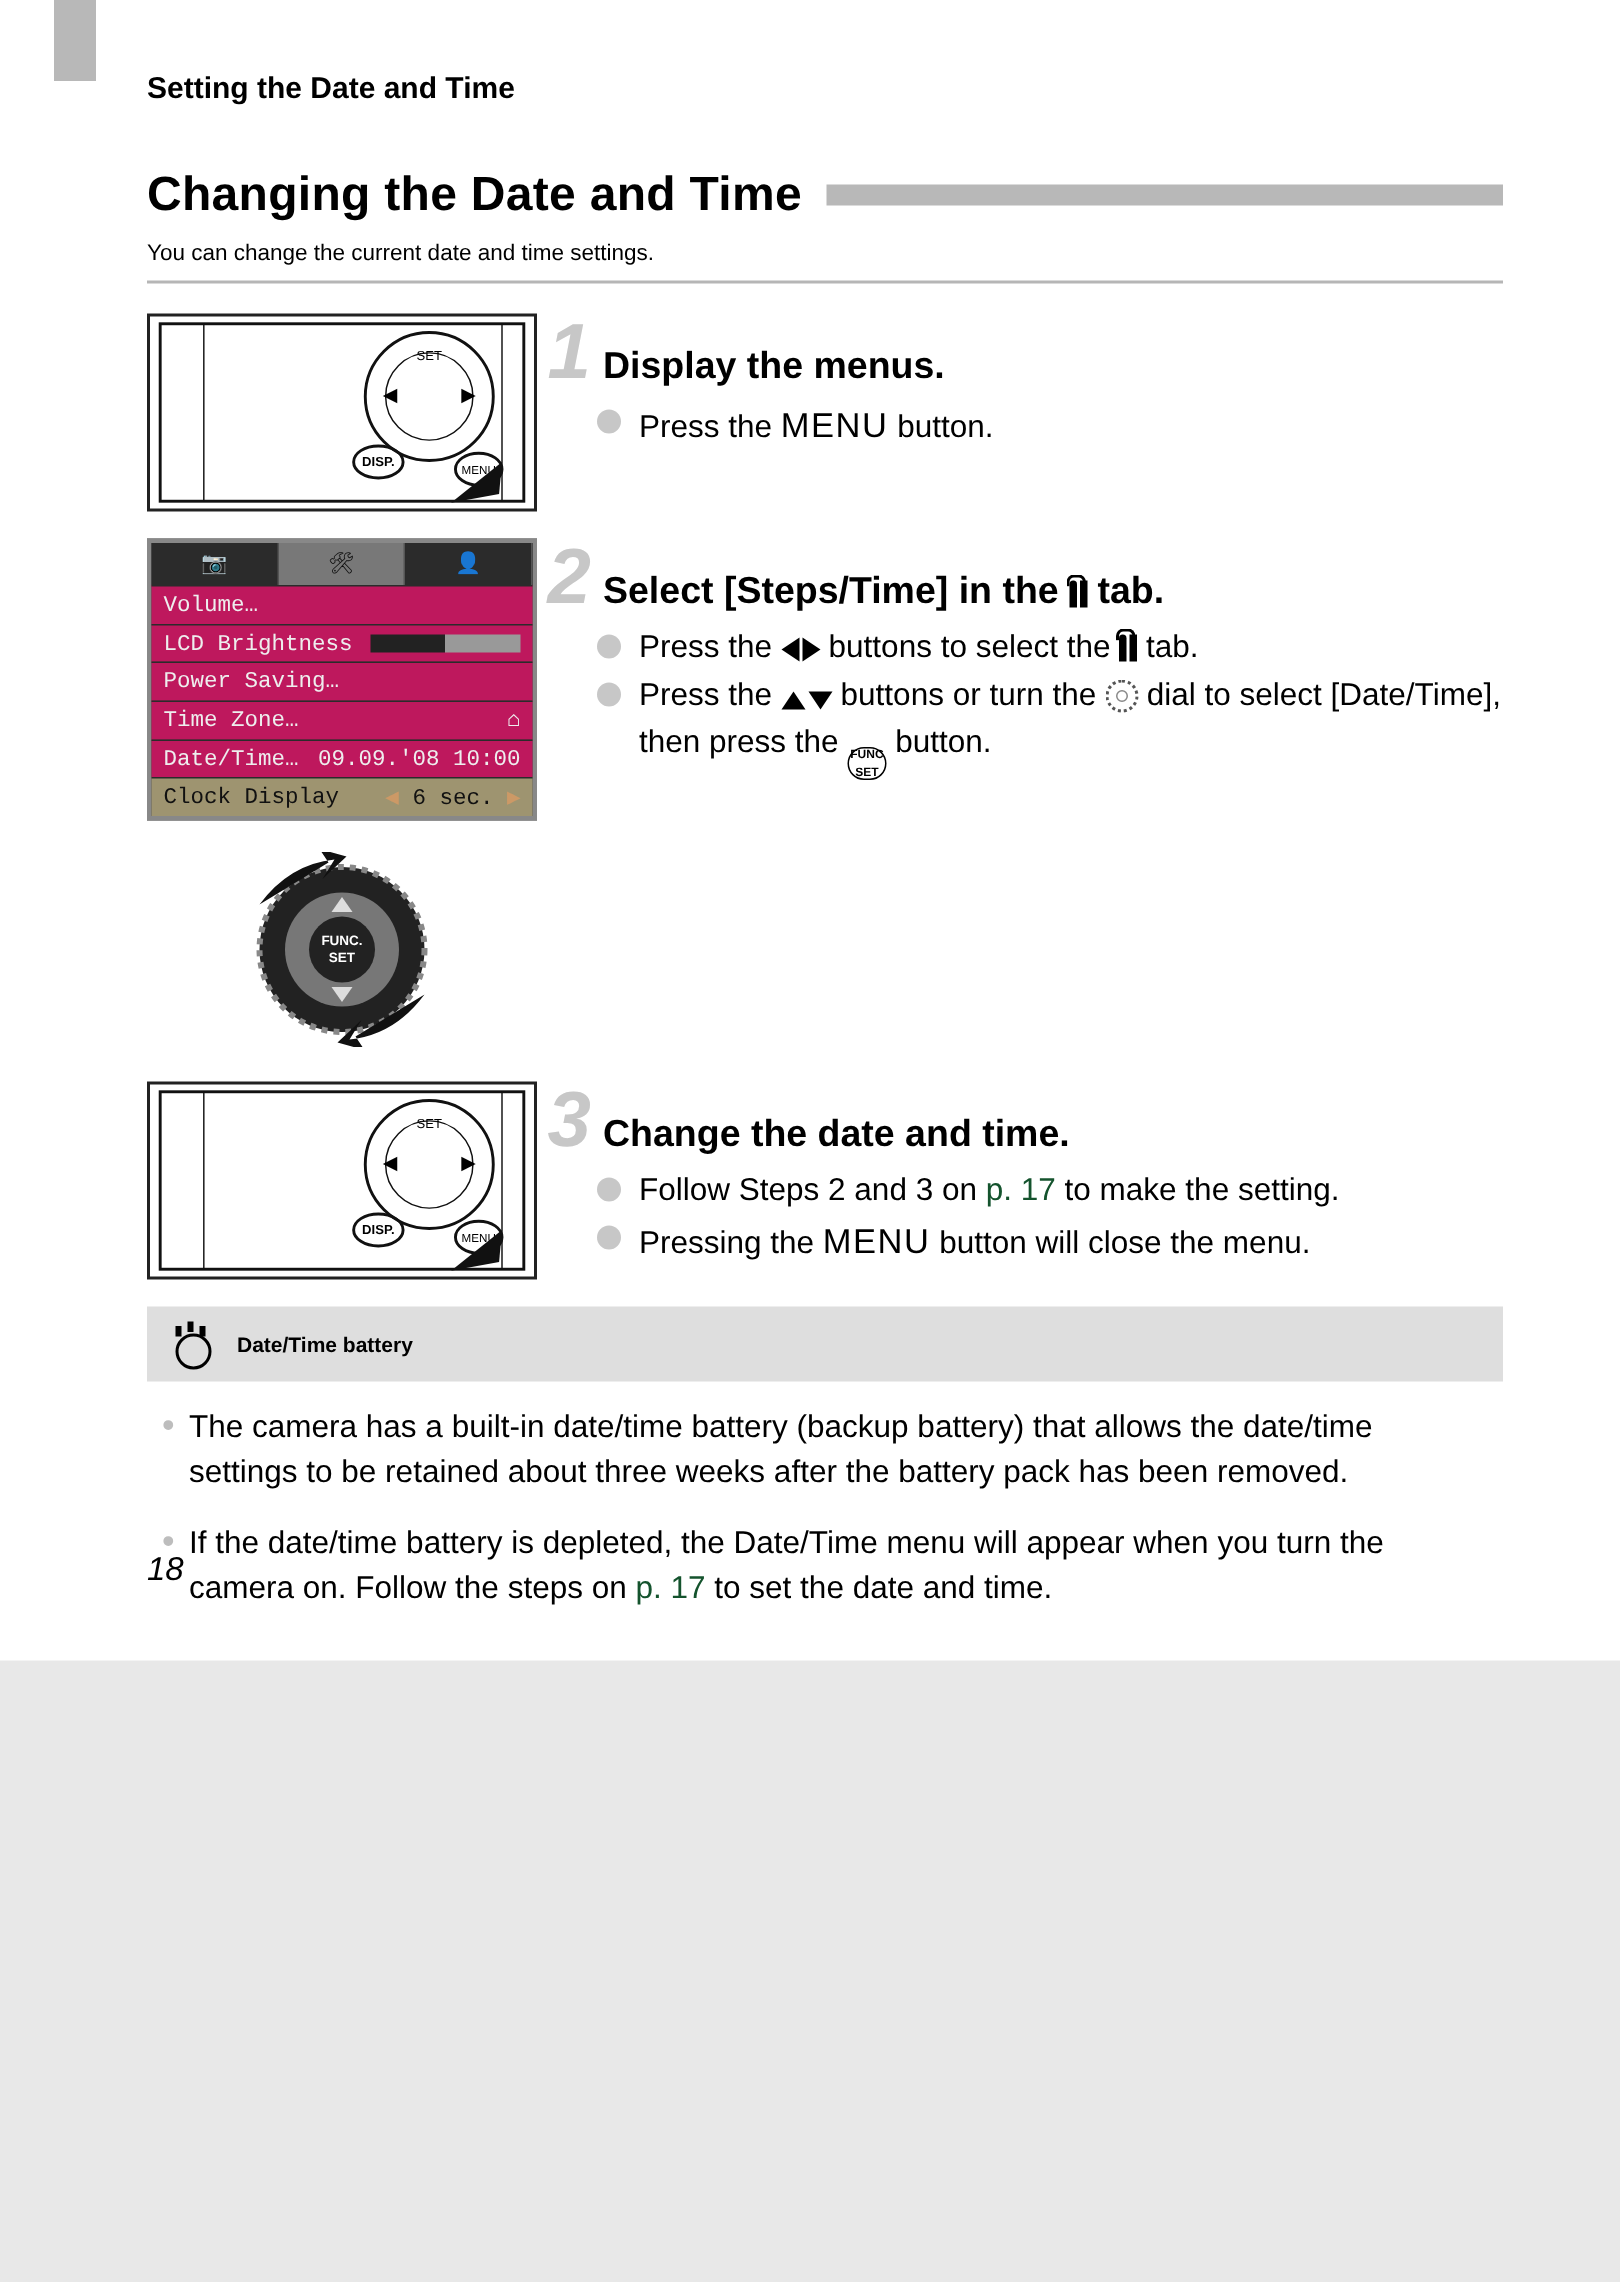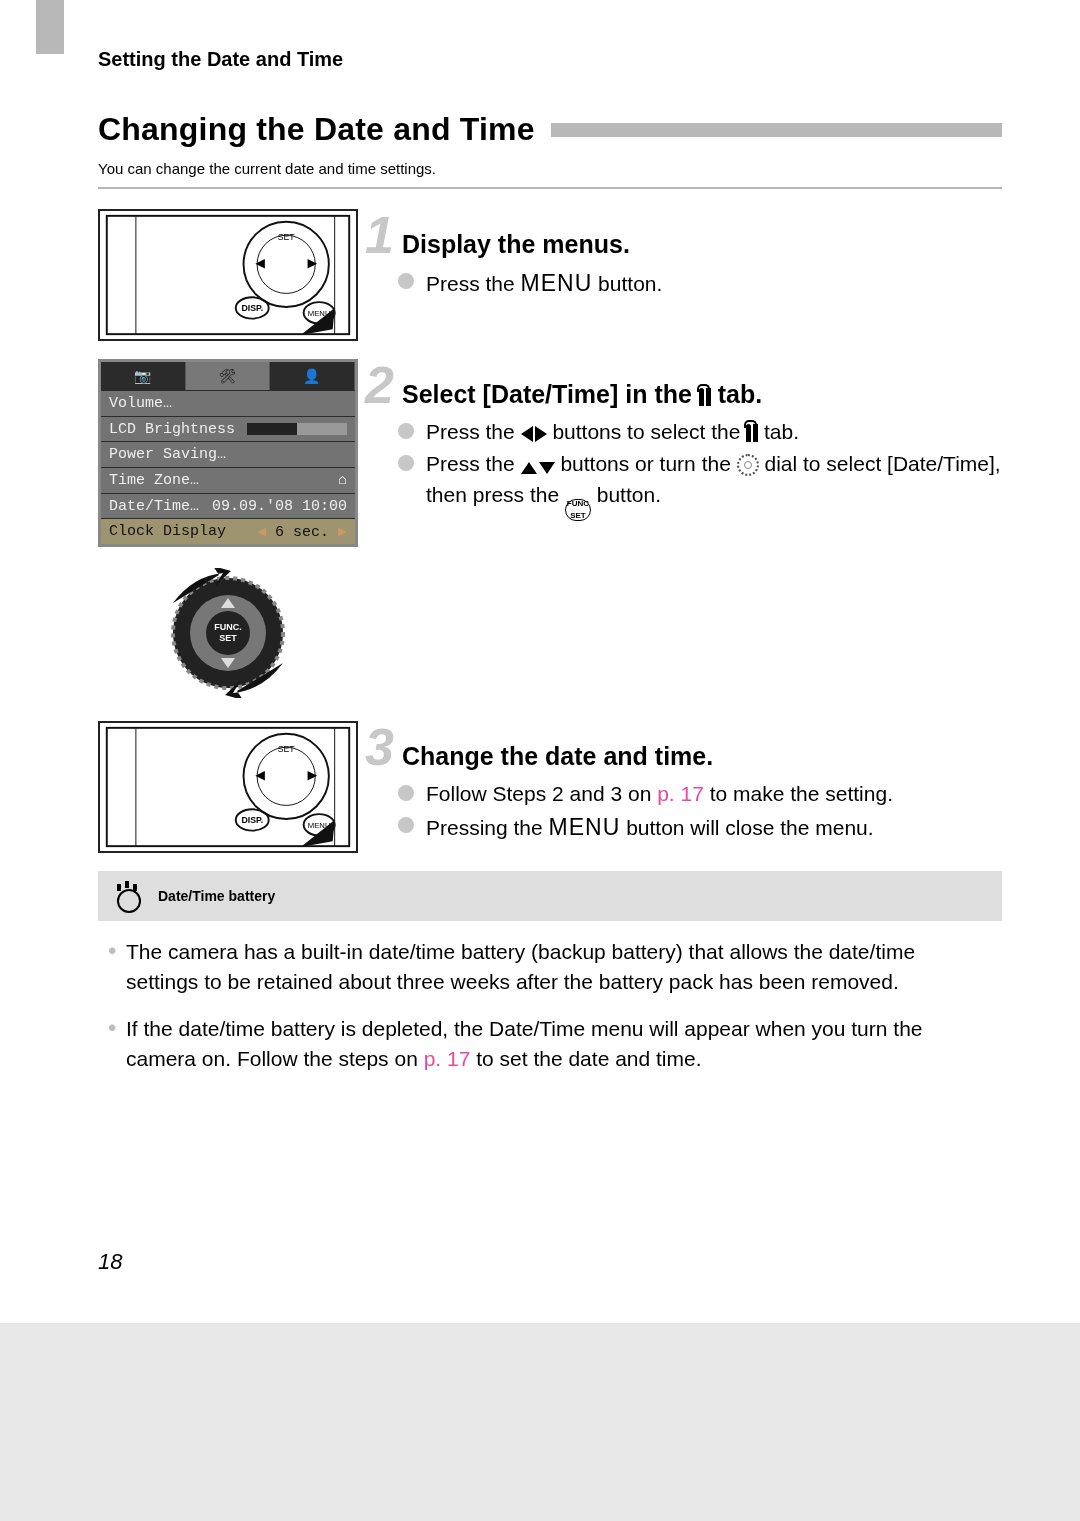--- a/index.html
+++ b/index.html
@@ -5,21 +5,21 @@
     * { box-sizing: border-box; margin: 0; padding: 0; }
     body {
       background: #e8e8e8;
       font-family: Arial, Helvetica, sans-serif;
       display: flex;
       justify-content: center;
       padding: 0;
     }
     .page {
       width: 1080px;
-      height: 1323px;
+      height: 1107px;
       background: #fff;
       position: relative;
       padding: 48px 78px 76px 98px;
     }
     .edge-tab {
       position: absolute;
       left: 36px;
       top: 0;
       width: 28px;
       height: 54px;
@@ -102,21 +102,21 @@
       font-size: 14px;
     }
     .lcd-tab.active { background: #787878; color:#111; }
     .lcd-rows { flex:1; display:flex; flex-direction:column; }
     .lcd-row {
       flex: 1;
       display: flex;
       align-items: center;
       padding: 0 8px;
       justify-content: space-between;
-      background: #737373;
+      background: #be185d;
       border-top: 1px solid #2b2b2b;
     }
     .lcd-row.hl { background: #9e9470; color:#111; }
     .lcd-row .brbar {
       width: 100px; height: 12px;
       background: linear-gradient(to right,#222 0 50%,#999 50% 100%);
       position: relative;
     }
     .step-text { padding-left: 0; }
     .step-head {
@@ -199,21 +199,21 @@
     }
     .func-icon {
       display:inline-flex; align-items:center; justify-content:space-between;
       width: 26px; height:22px;
       border: 1.5px solid #000; border-radius: 11px;
       font-size: 8px; line-height:8px;
       vertical-align: -4px;
       flex-direction:column;
       font-weight:bold;
     }
-    .link { color: #ec4899; }
+    .link { color: #14532d; }
     .info-callout {
       background: #dedede;
       padding: 10px 16px;
       display: flex;
       align-items: center;
       gap: 18px;
       margin-top: 14px;
       margin-bottom: 14px;
     }
     .bulb-icon {
@@ -361,21 +361,21 @@
           <path d="M120 95 Q100 122 70 125 L78 112 L62 127 L80 132 L74 123" fill="#111"></path>
           <polygon points="65,30 58,40 72,40" fill="#ddd"></polygon>
           <polygon points="65,100 58,90 72,90" fill="#ddd"></polygon>
         </svg>
       </div>
     </div>
     <div class="step-text">
       <div class="step-head">
         <span class="step-num">2</span>
         <span class="step-title">
-          <span>Select [Date/Time] in the </span><span class="tools-icon">
+          <span>Select [Steps/Time] in the </span><span class="tools-icon">
               <span></span>
               <span></span>
             </span><span> tab.</span>
         </span>
       </div>
       <ul class="step-bullets">
         <li>
           <span>Press the </span><span class="icon-inline">
               <span class="tri l"></span>
               <span class="tri r"></span>

